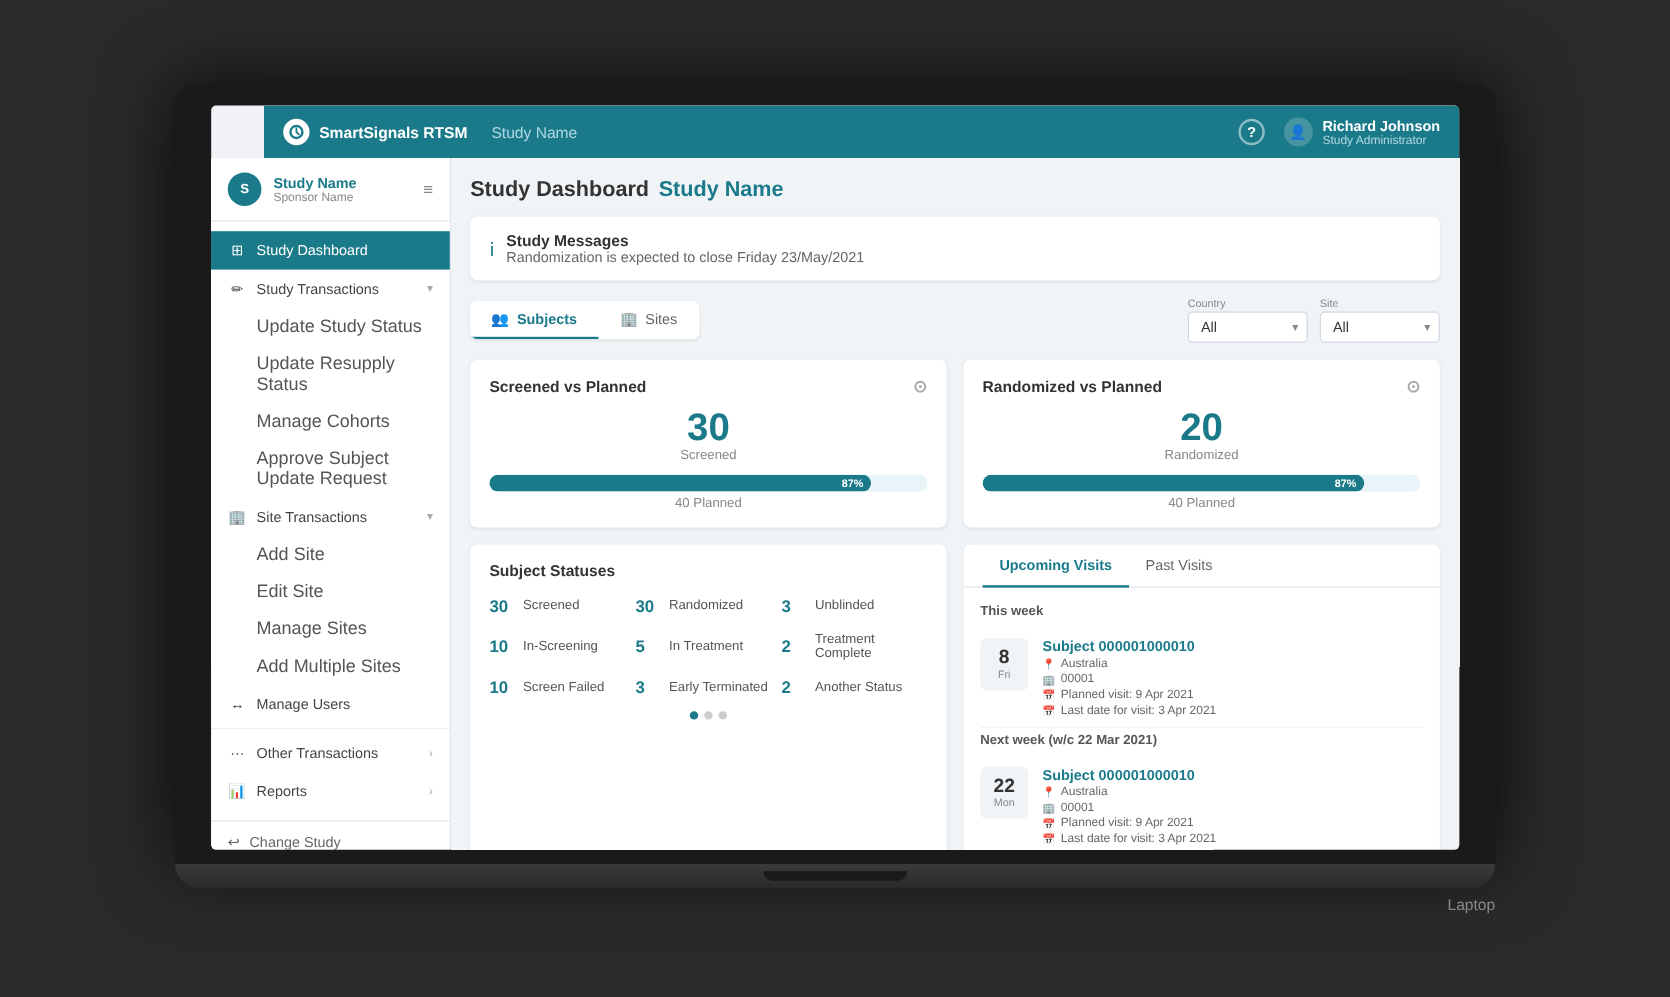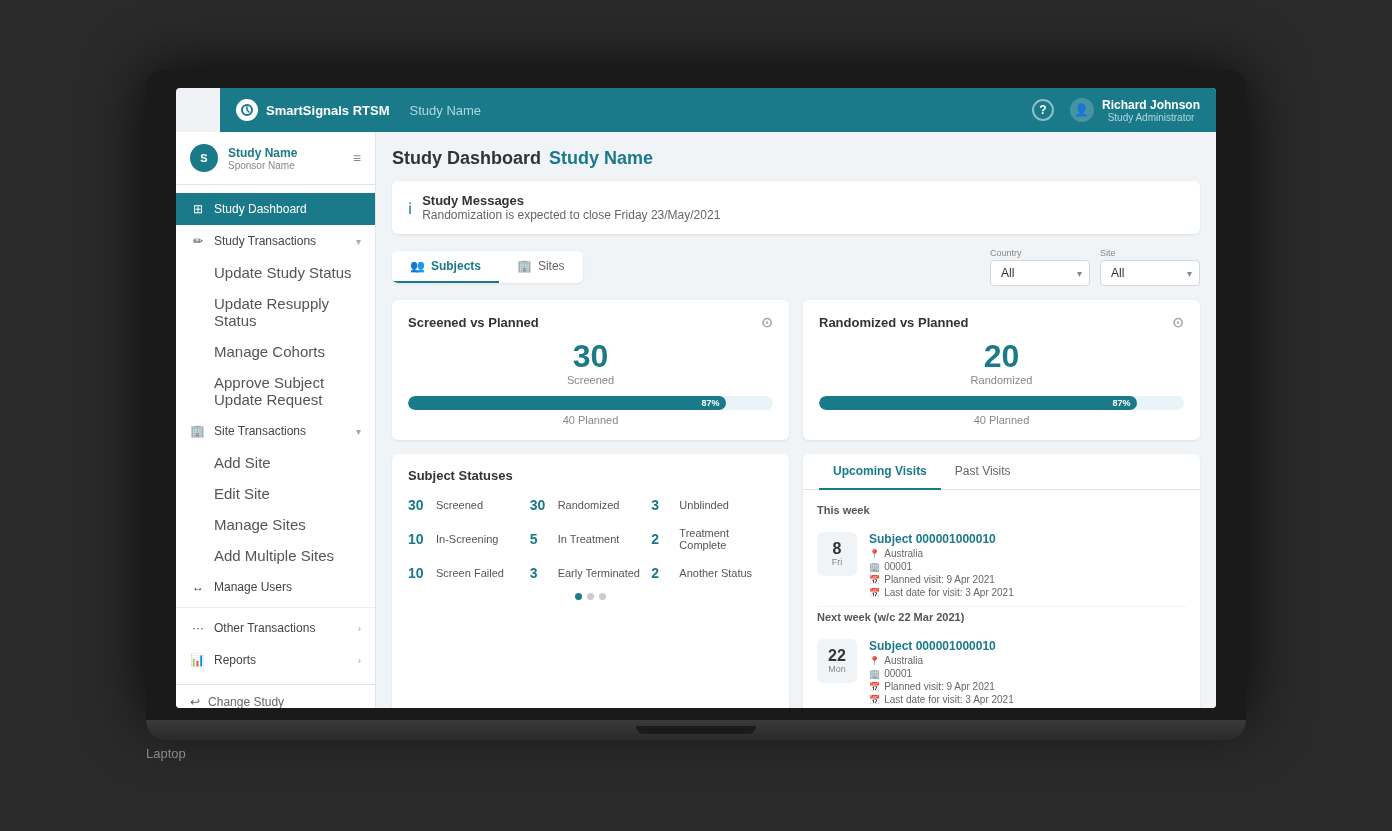--- a/index.html
+++ b/index.html
@@ -42,21 +42,21 @@
     }
 
     .laptop-base-notch {
       width: 120px;
       height: 8px;
       background: #1a1a1a;
       border-radius: 0 0 8px 8px;
     }
 
     .laptop-label {
-      text-align: left;
+      text-align: right;
       color: #888;
       font-size: 13px;
       margin-top: 6px;
     }
 
     
     .app {
       display: flex;
       flex-direction: column;
       height: 100%;
@@ -136,21 +136,21 @@
       background: rgba(255,255,255,0.2);
       border-radius: 50%;
       display: flex;
       align-items: center;
       justify-content: center;
       font-size: 12px;
       color: white;
     }
 
     .header-user-info {
-      text-align: center;
+      text-align: left;
     }
 
     .header-user-name {
       font-size: 12px;
       font-weight: 600;
       color: white;
     }
 
     .header-user-role {
       font-size: 10px;

